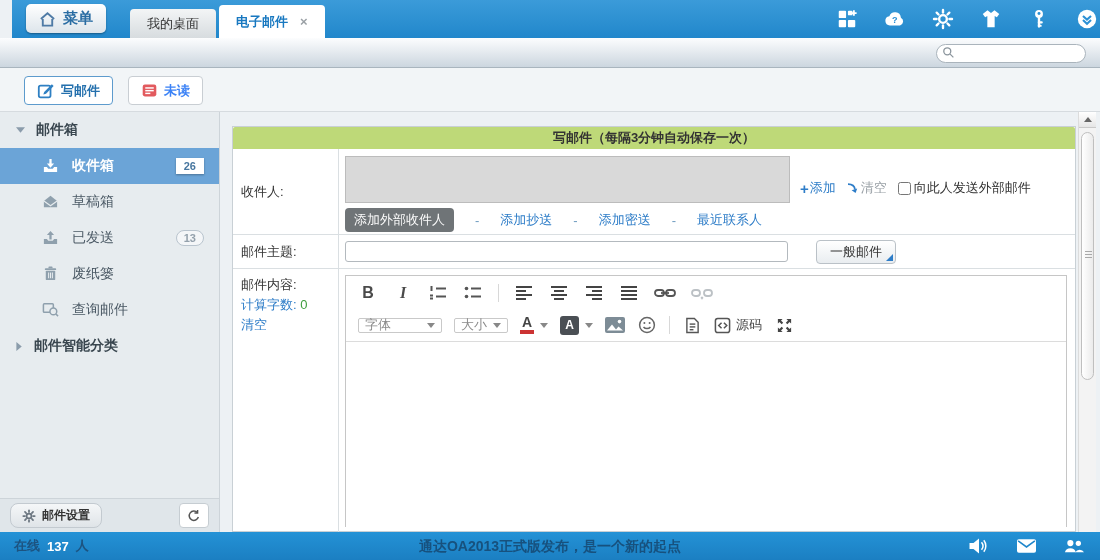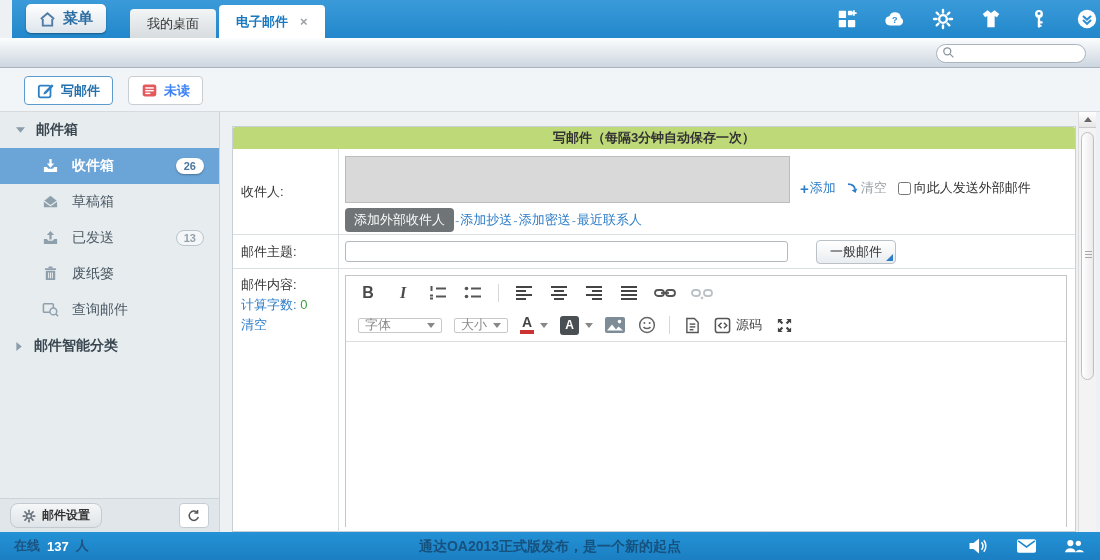--- a/index.html
+++ b/index.html
@@ -42,21 +42,21 @@
   .sidebar { position:absolute; left:0; top:112px; width:220px; height:420px;
              background:#e7ecef; border-right:1px solid #cdd4d9; }
   .sec-head { height:36px; display:flex; align-items:center; gap:10px; padding-left:15px;
               font-size:14px; font-weight:bold; color:#39464f; cursor:pointer; }
   .side-item { height:36px; display:flex; align-items:center; gap:12px; padding-left:42px;
                font-size:14px; color:#4a5864; position:relative; cursor:pointer; }
   .side-item .it-icon { width:18px; height:18px; color:#8fa0ad; display:flex; }
   .side-item.selected { background:#6ba4d7; color:#fff; font-weight:bold; }
   .side-item.selected .it-icon { color:#fff; }
   .badge-solid { position:absolute; right:15px; background:#fff; color:#47769f; font-size:11px;
-                 font-weight:bold; border-radius:8px; padding:2px 8px; box-shadow:0 1px 2px rgba(0,0,0,.3); }
+                 font-weight:bold; border-radius:0; padding:2px 8px; box-shadow:0 1px 2px rgba(0,0,0,.3); }
   .badge-outline { position:absolute; right:15px; border:1px solid #b9c4ce; color:#94a1ac;
                  font-size:11px; border-radius:9px; padding:1px 7px; background:rgba(255,255,255,.55);font-weight:bold; }
   .side-footer { position:absolute; left:0; bottom:0; width:219px; height:34px; background:#e0e6ea;
                  border-top:1px solid #cdd4d9; display:flex; align-items:center;
                  justify-content:space-between; padding:0 10px; }
   .settings-btn { height:25px; display:flex; align-items:center; gap:6px; padding:0 11px;
                   background:linear-gradient(#f5f7f8,#dfe4e8); border:1px solid #c3cad0;
                   border-radius:8px; font-size:12px; font-weight:bold; color:#333; cursor:pointer; }
   .refresh-btn { width:30px; height:25px; background:#fff; border:1px solid #c6cdd2; border-radius:4px;
                  display:flex; align-items:center; justify-content:center; cursor:pointer; }
@@ -73,21 +73,21 @@
   .row-to { height:86px; }
   .to-field { padding:7px 0 0 6px; flex:1; }
   .to-line1 { display:flex; }
   .to-box { width:445px; height:47px; background:#d9d9d9; border:1px solid #bcbcbc; }
   .to-actions { display:flex; align-items:flex-end; padding:0 0 6px 10px; gap:11px; font-size:13px; }
   .lnk-add { color:#2e7dc8; cursor:pointer; display:flex; align-items:center; }
   .lnk-add .plus { font-weight:bold; font-size:15px; margin-right:1px; }
   .lnk-clear { color:#9aa1a7; cursor:pointer; display:flex; align-items:center; gap:2px; }
   .chk-wrap { display:flex; align-items:center; gap:3px; color:#333; }
   .chk-wrap input { width:13px; height:13px; }
-  .to-line2 { margin-top:5px; display:flex; align-items:center; gap:1px; font-size:13px; }
+  .to-line2 { margin-top:5px; display:flex; align-items:center; gap:21px; font-size:13px; }
   .btn-dark { background:#6f7477; color:#fbfbfb; border-radius:4px; padding:3px 9px; cursor:pointer; }
   .sep { color:#6f9cc0; }
   .blue-link { color:#2e7dc8; cursor:pointer; }
   .row-subject { height:34px; }
   .subj-field { flex:1; display:flex; align-items:center; padding-left:6px;gap:16px; }
   .subj-field input { width:443px; height:21px; border:1px solid #b3b9be; border-radius:3px; padding:0 5px; font-size:13px; outline:none; }
   .mail-type { position:relative; margin-left:12px; height:24px; display:flex; align-items:center;
                padding:0 13px; border:1px solid #bac1c7; border-radius:4px; font-size:13px; color:#333;
                background:linear-gradient(#fff,#e9edf0); cursor:pointer; }
   .mail-type::after { content:""; position:absolute; right:2px; bottom:2px;

